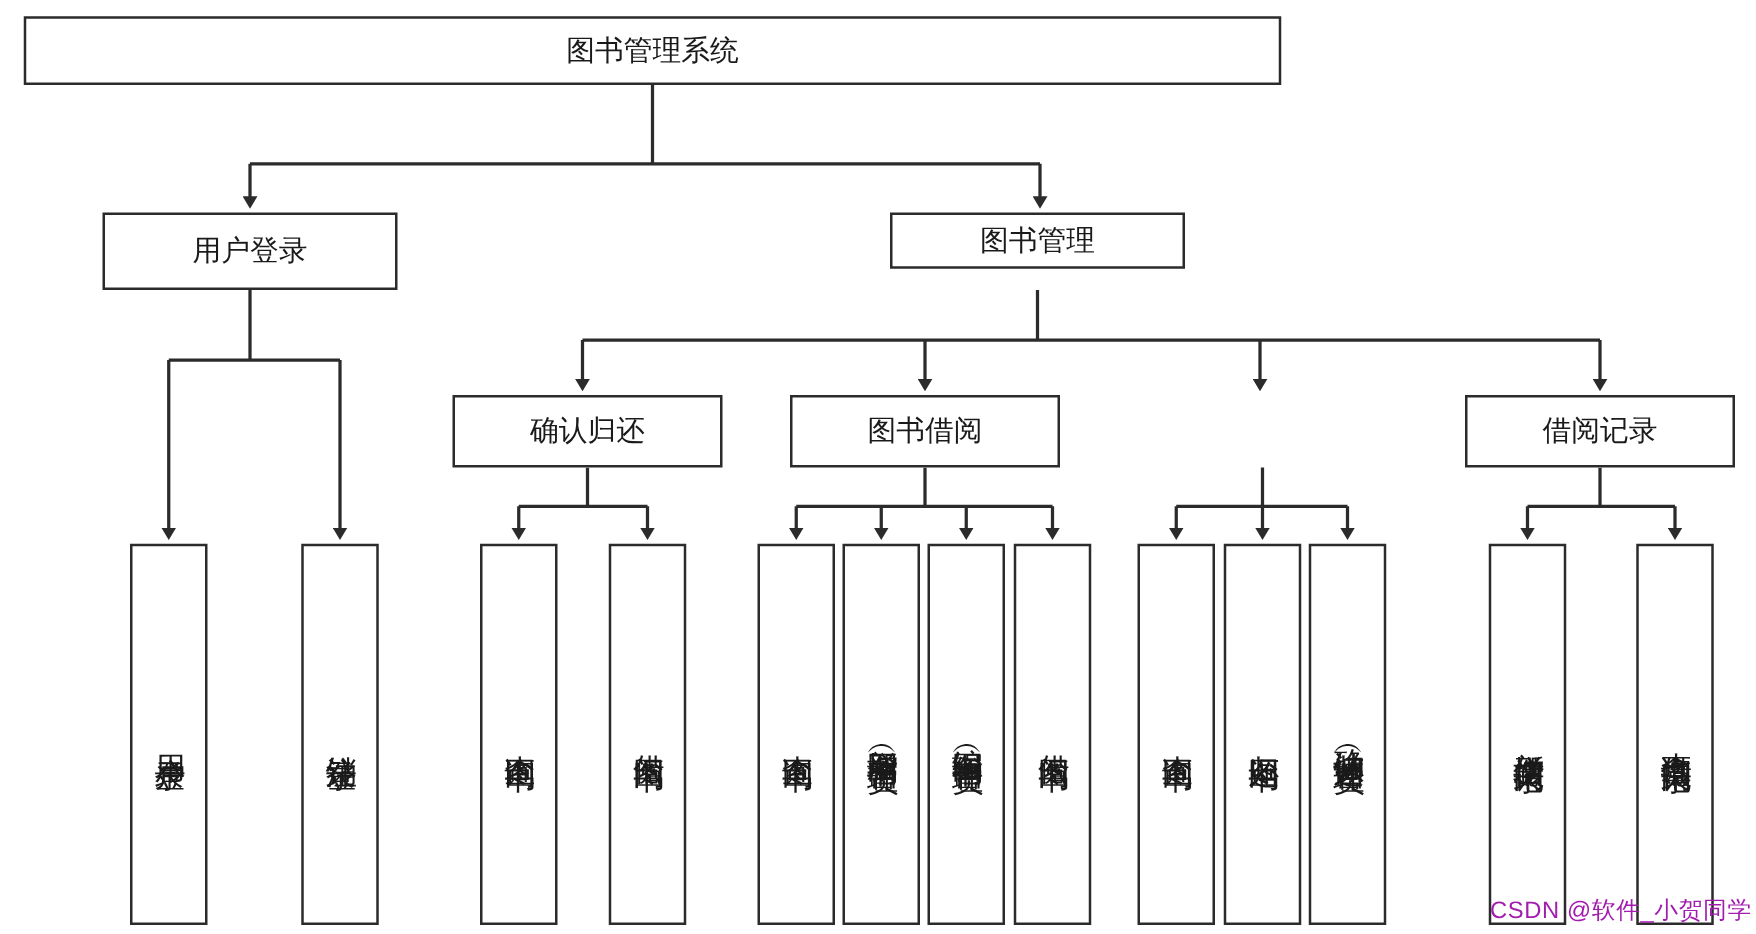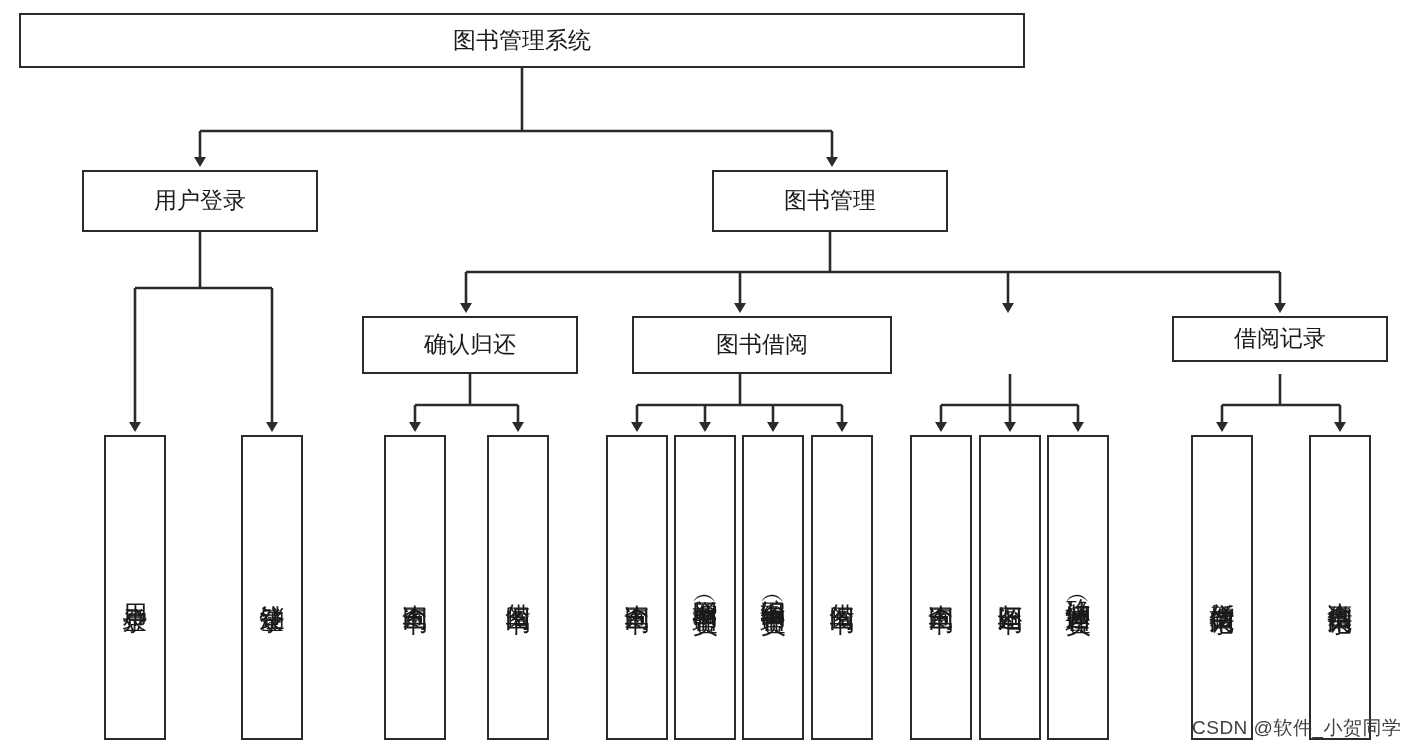--- a/index.html
+++ b/index.html
@@ -55,21 +55,21 @@
   .node.vert .label {
     writing-mode: vertical-rl;
     text-orientation: upright;
     font-size: 25px;
     letter-spacing: 2px;
     line-height: 1;
   }
   .watermark {
     position: absolute;
     font-size: 19px;
-    color: #404040;
+    color: #a21caf;
     white-space: nowrap;
     z-index: 3;
     letter-spacing: 0.5px;
   }
 </style>
 </head>
 <body>
 
 <div id="canvas">
 
@@ -123,31 +123,31 @@
     </g>
   </svg>
 
   <div class="node root horiz" style="left:19px; top:13px; width:1006px; height:55px;">
     <span class="label">图书管理系统</span>
   </div>
 
   <div class="node horiz" style="left:82px; top:170px; width:236px; height:62px;">
     <span class="label">用户登录</span>
   </div>
-  <div class="node horiz" style="left:712px; top:170px; width:236px; height:62px;">
+  <div class="node horiz" style="left:712px; top:170px; width:236px; height:45px;">
     <span class="label">图书管理</span>
   </div>
 
   <div class="node horiz" style="left:362px; top:316px; width:216px; height:58px;">
     <span class="label">确认归还</span>
   </div>
-  <div class="node horiz" style="left:632px; top:316px; width:260px; height:58px;">
+  <div class="node horiz" style="left:632px; top:316px; width:216px; height:58px;">
     <span class="label">图书借阅</span>
   </div>
-  <div class="node horiz" style="left:1172px; top:316px; width:216px; height:46px;">
+  <div class="node horiz" style="left:1172px; top:316px; width:216px; height:58px;">
     <span class="label">借阅记录</span>
   </div>
 
   <div class="node vert" style="left:104px; top:435px; width:62px; height:305px;">
     <span class="label">用户登录</span>
   </div>
   <div class="node vert" style="left:241px; top:435px; width:62px; height:305px;">
     <span class="label">注销登录</span>
   </div>
 

